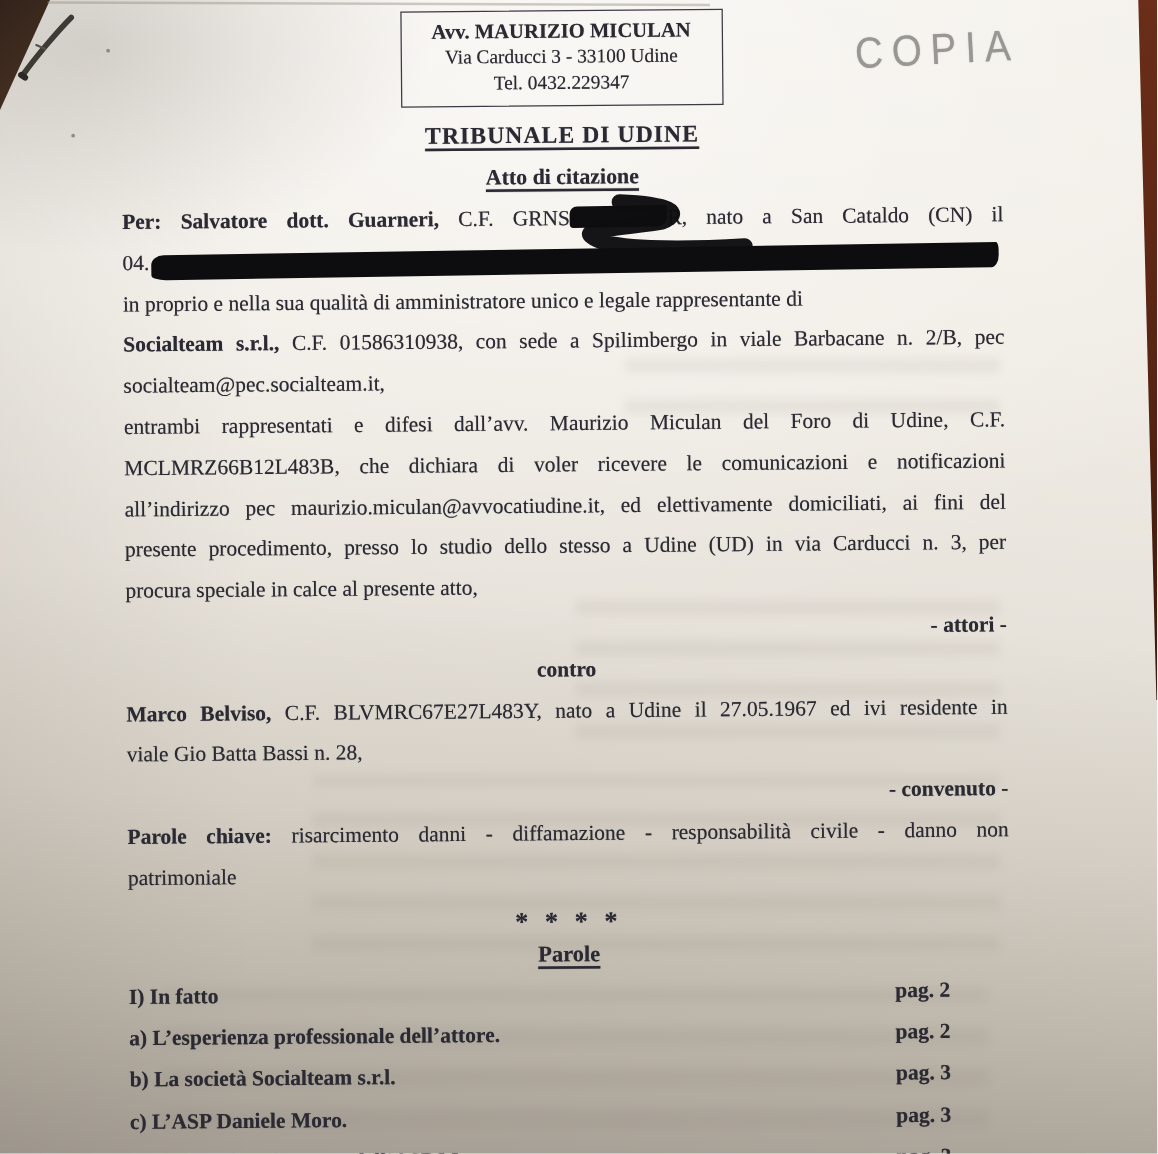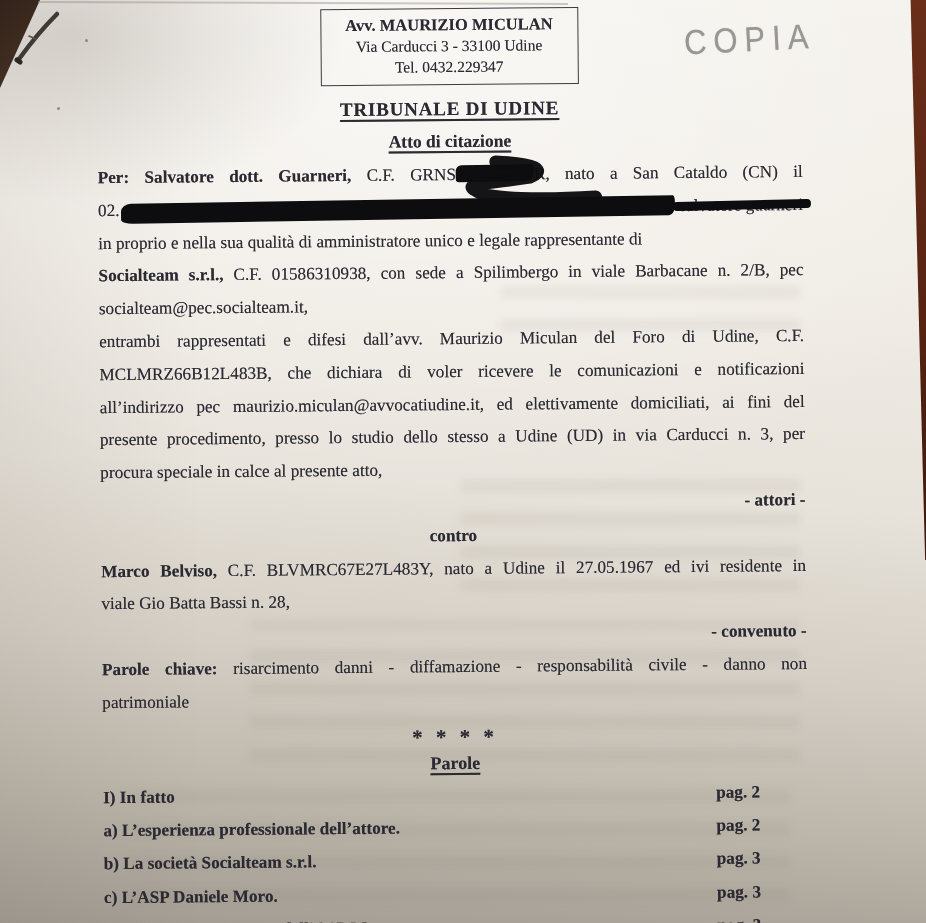--- a/index.html
+++ b/index.html
@@ -94,23 +94,22 @@
     </div>
 
     <div class="h-court"><span class="u">TRIBUNALE DI UDINE</span></div>
     <div class="h-act"><span class="u">Atto di citazione</span></div>
 
     <div class="body">
 
       <div class="jline"><span class="b">Per: </span><span class="b">Salvatore dott. Guarneri,</span><span> C.F. GRNS</span><span class="redact-1"></span><span>R, nato a San Cataldo (CN) il</span></div>
 
       <div class="l2">
-          <span>02.</span>
+          <span>04.</span>
           <span class="redact-2"></span>
-          <span class="crossed">salvatore guarneri</span>
         </div>
 
       <div>in proprio e nella sua qualità di amministratore unico e legale rappresentante di</div>
 
       <div class="jline"><span class="b">Socialteam s.r.l.,</span><span> C.F. 01586310938, con sede a Spilimbergo in viale Barbacane n. 2/B, pec</span></div>
       <div>socialteam@pec.socialteam.it,</div>
 
       <div class="jline">entrambi rappresentati e difesi dall’avv. Maurizio Miculan del Foro di Udine, C.F.</div>
       <div class="jline">MCLMRZ66B12L483B, che dichiara di voler ricevere le comunicazioni e notificazioni</div>
       <div class="jline">all’indirizzo pec maurizio.miculan@avvocatiudine.it, ed elettivamente domiciliati, ai fini del</div>

